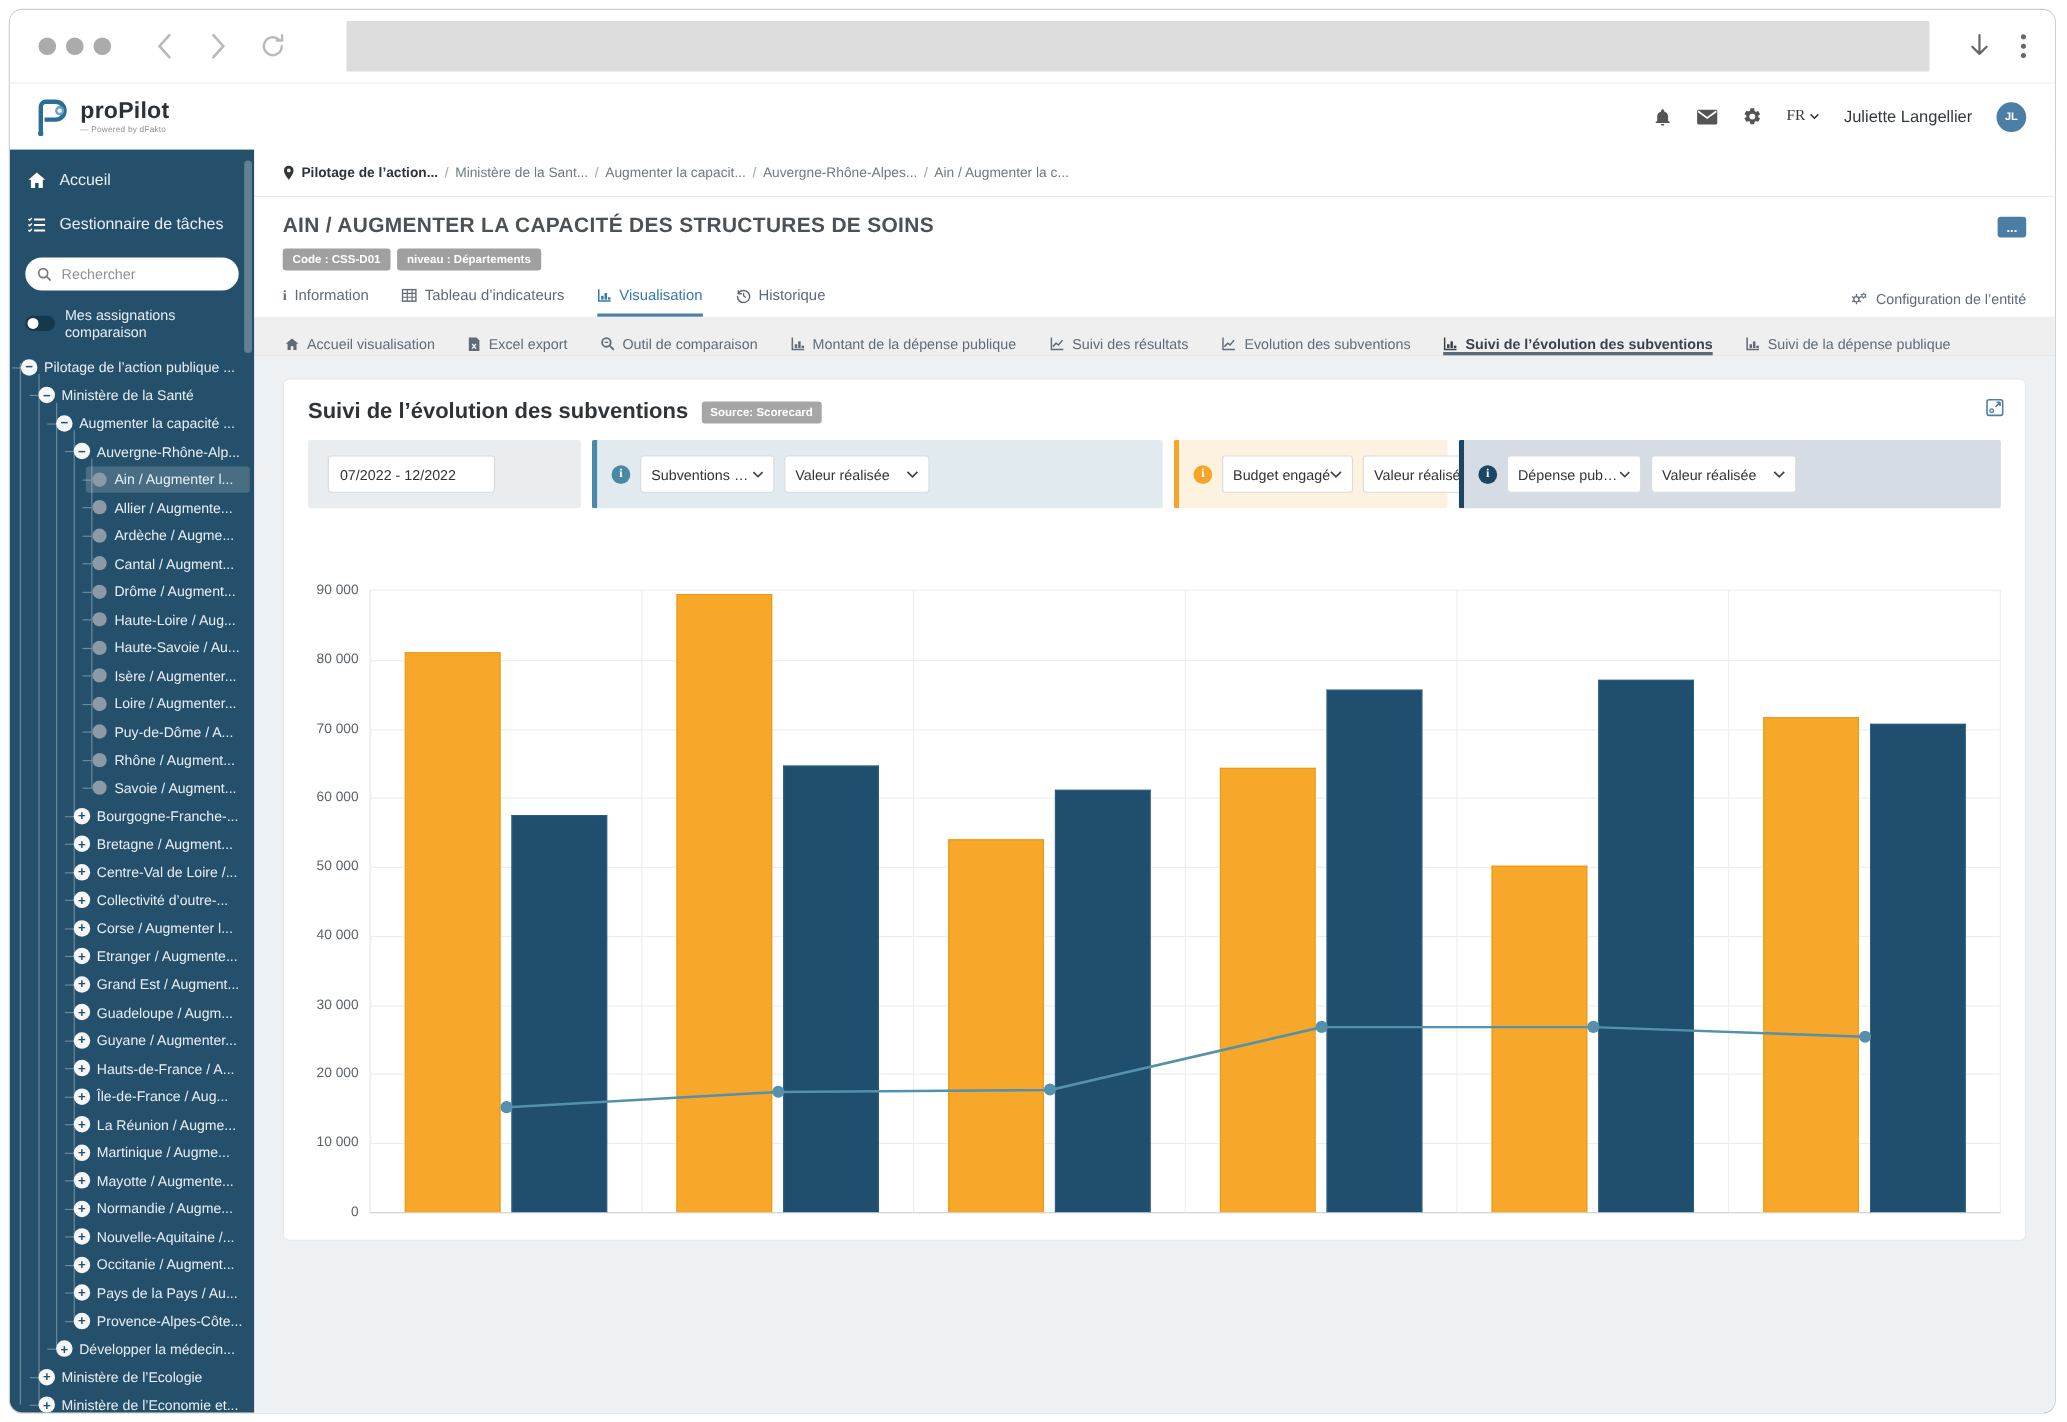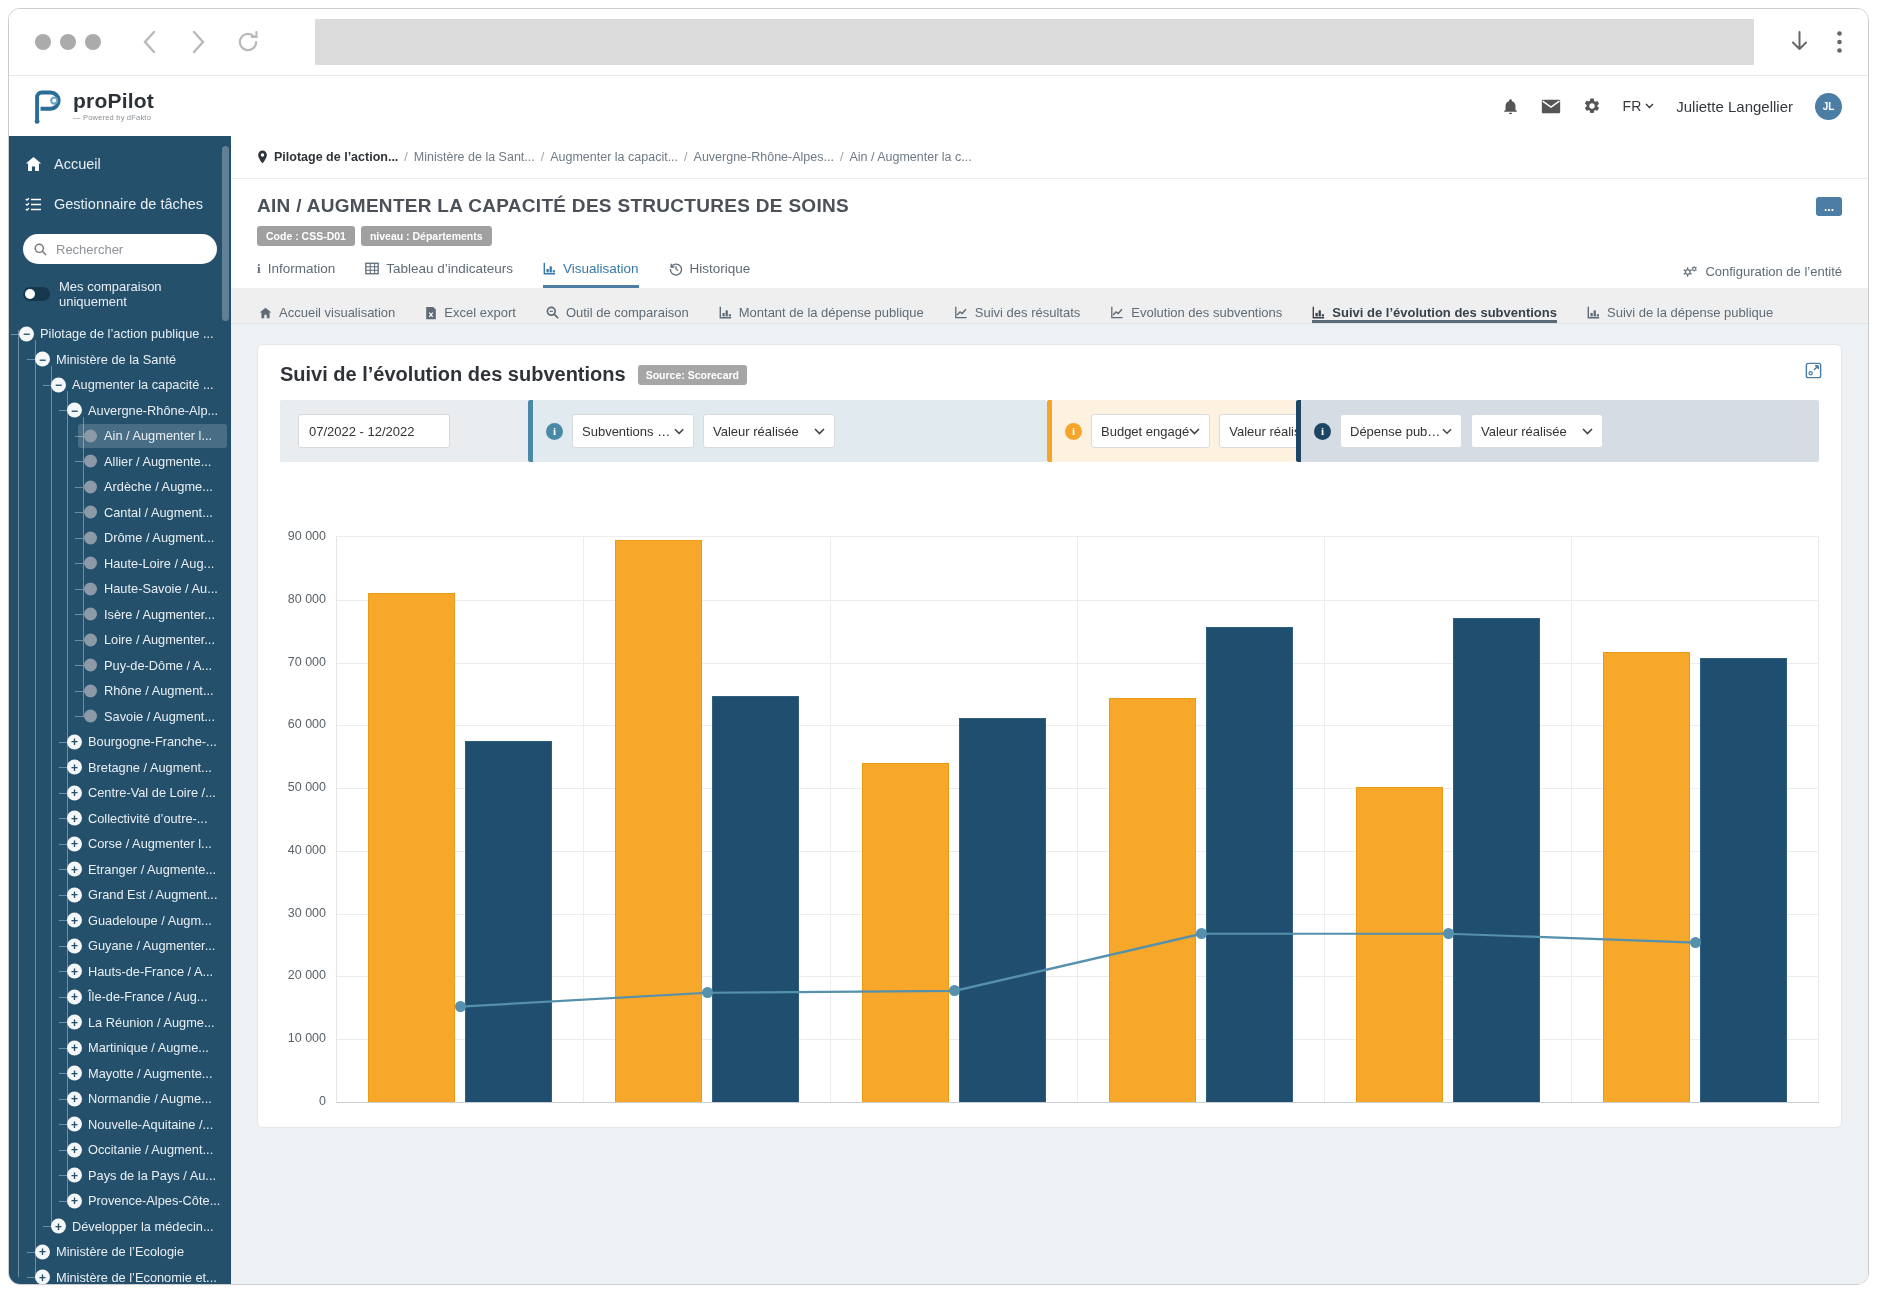--- a/index.html
+++ b/index.html
@@ -15,21 +15,21 @@
   .urlbar{flex:1;height:46px;background:#dcdcdc;margin:0 36px 0 28px;border-radius:1px;}
   .chromeicons{display:flex;align-items:center;gap:28px;color:#666;}
 
   
   .appheader{height:60px;display:flex;align-items:center;padding:0 26px 0 20px;box-sizing:border-box;background:#fff;}
   .brand{display:flex;align-items:center;gap:8px;}
   .brandtxt{display:flex;flex-direction:column;line-height:1;}
   .brandname{font-size:21px;color:#2b3137;font-weight:600;letter-spacing:.2px;}
   .brandtag{font-size:7.5px;color:#8a8f94;margin-top:3px;letter-spacing:.2px;}
   .hdr-right{margin-left:auto;display:flex;align-items:center;gap:22px;color:#555;}
-  .lang{font-size:14px;color:#33393f;display:flex;align-items:center;gap:4px;}
+  .lang{font-size:14px;color:#33393f;display:flex;align-items:center;gap:4px;font-family:Liberation Serif, serif;}
   .uname{font-size:15px;color:#33393f;}
   .avatar{width:27px;height:27px;border-radius:50%;background:#4c7da5;color:#fff;font-size:10px;font-weight:700;
     display:flex;align-items:center;justify-content:center;}
 
   
   .bodyrow{display:flex;height:1150px;}
   .sidebar{width:222px;background:#24506b;color:#e8eef3;position:relative;flex:none;overflow:hidden;}
   .snav{display:flex;align-items:center;gap:12px;padding:12px 16px;font-size:14.5px;cursor:pointer;}
   .snav:first-child{padding-top:20px;}
   .searchwrap{margin:10px 14px 0;background:#fff;border-radius:15px;height:30px;display:flex;align-items:center;padding:0 11px;gap:7px;}
@@ -73,21 +73,21 @@
   .subtab{display:flex;align-items:center;gap:7px;font-size:13px;color:#5f6b76;border-bottom:3px solid transparent;cursor:pointer;}
   .subtab.active{color:#39424b;border-bottom-color:#5b6a77;font-weight:700;}
 
   .content{flex:1;background:#eef1f3;padding:20px 26px;box-sizing:border-box;}
   .card{background:#fff;border:1px solid #e4e7ea;border-radius:6px;padding:18px 22px 24px;position:relative;}
   .cardtitle{display:flex;align-items:center;gap:12px;}
   h2{margin:0;font-size:20px;font-weight:700;color:#2f3338;}
   .srcbadge{background:#a6a6a6;color:#fff;font-size:10.5px;font-weight:700;padding:4px 8px;border-radius:3px;}
   .expandbtn{position:absolute;right:16px;top:14px;background:none;border:none;color:#4c7da5;cursor:pointer;padding:2px;}
 
-  .filters{display:flex;margin-top:14px;height:62px;border-radius:24px;}
+  .filters{display:flex;gap:10px;margin-top:14px;height:62px;border-radius:24px;}
   .fpanel{display:flex;align-items:center;box-sizing:border-box;border-radius:2px;}
   .fdate{width:248px;background:#e9edf0;padding-left:18px;}
   .fdate input{width:152px;height:34px;border:1px solid #d5d9dc;border-radius:3px;font-size:13px;color:#333;
     padding:0 10px;box-sizing:border-box;font-family:inherit;outline:none;}
   .fgroup{border-left:5px solid;gap:9px;padding-left:13px;}
   .iinfo{width:17px;height:17px;border-radius:50%;color:#fff;font-size:11px;font-weight:700;font-family:"Liberation Serif",serif;
     display:flex;align-items:center;justify-content:center;flex:none;}
   .selbox{background:#fff;border:1px solid #d8dcdf;border-radius:3px;height:34px;display:flex;align-items:center;
     justify-content:space-between;padding:0 9px;font-size:13px;color:#333;cursor:pointer;box-sizing:border-box;}
   .selbox .stxt{overflow:hidden;text-overflow:ellipsis;white-space:nowrap;}
@@ -224,21 +224,21 @@
               <circle cx="5.7" cy="5.7" r="4.4" stroke="#777" stroke-width="1.6" fill="none"></circle>
               <path d="M9.2 9.2L13 13" stroke="#777" stroke-width="1.6"></path>
             </svg>
         </span>
         <input placeholder="Rechercher" style="">
       </div>
       <div class="togglerow">
         <span class="toggle">
             <span class="knob"></span>
           </span>
-        <span>Mes comparaison uniquement</span>
+        <span>Mes assignations comparaison</span>
       </div>
       <div class="tree" id="tree">
           <div class="titem">
 
     <span class="conn" style="left:2px;width:8px"></span>
     <span class="nodeicn exp" style="left:10px">−</span>
             <span class="lbl" style="padding-left:31px">Pilotage de l’action publique ...</span>
   </div>
           <div class="titem">
 

